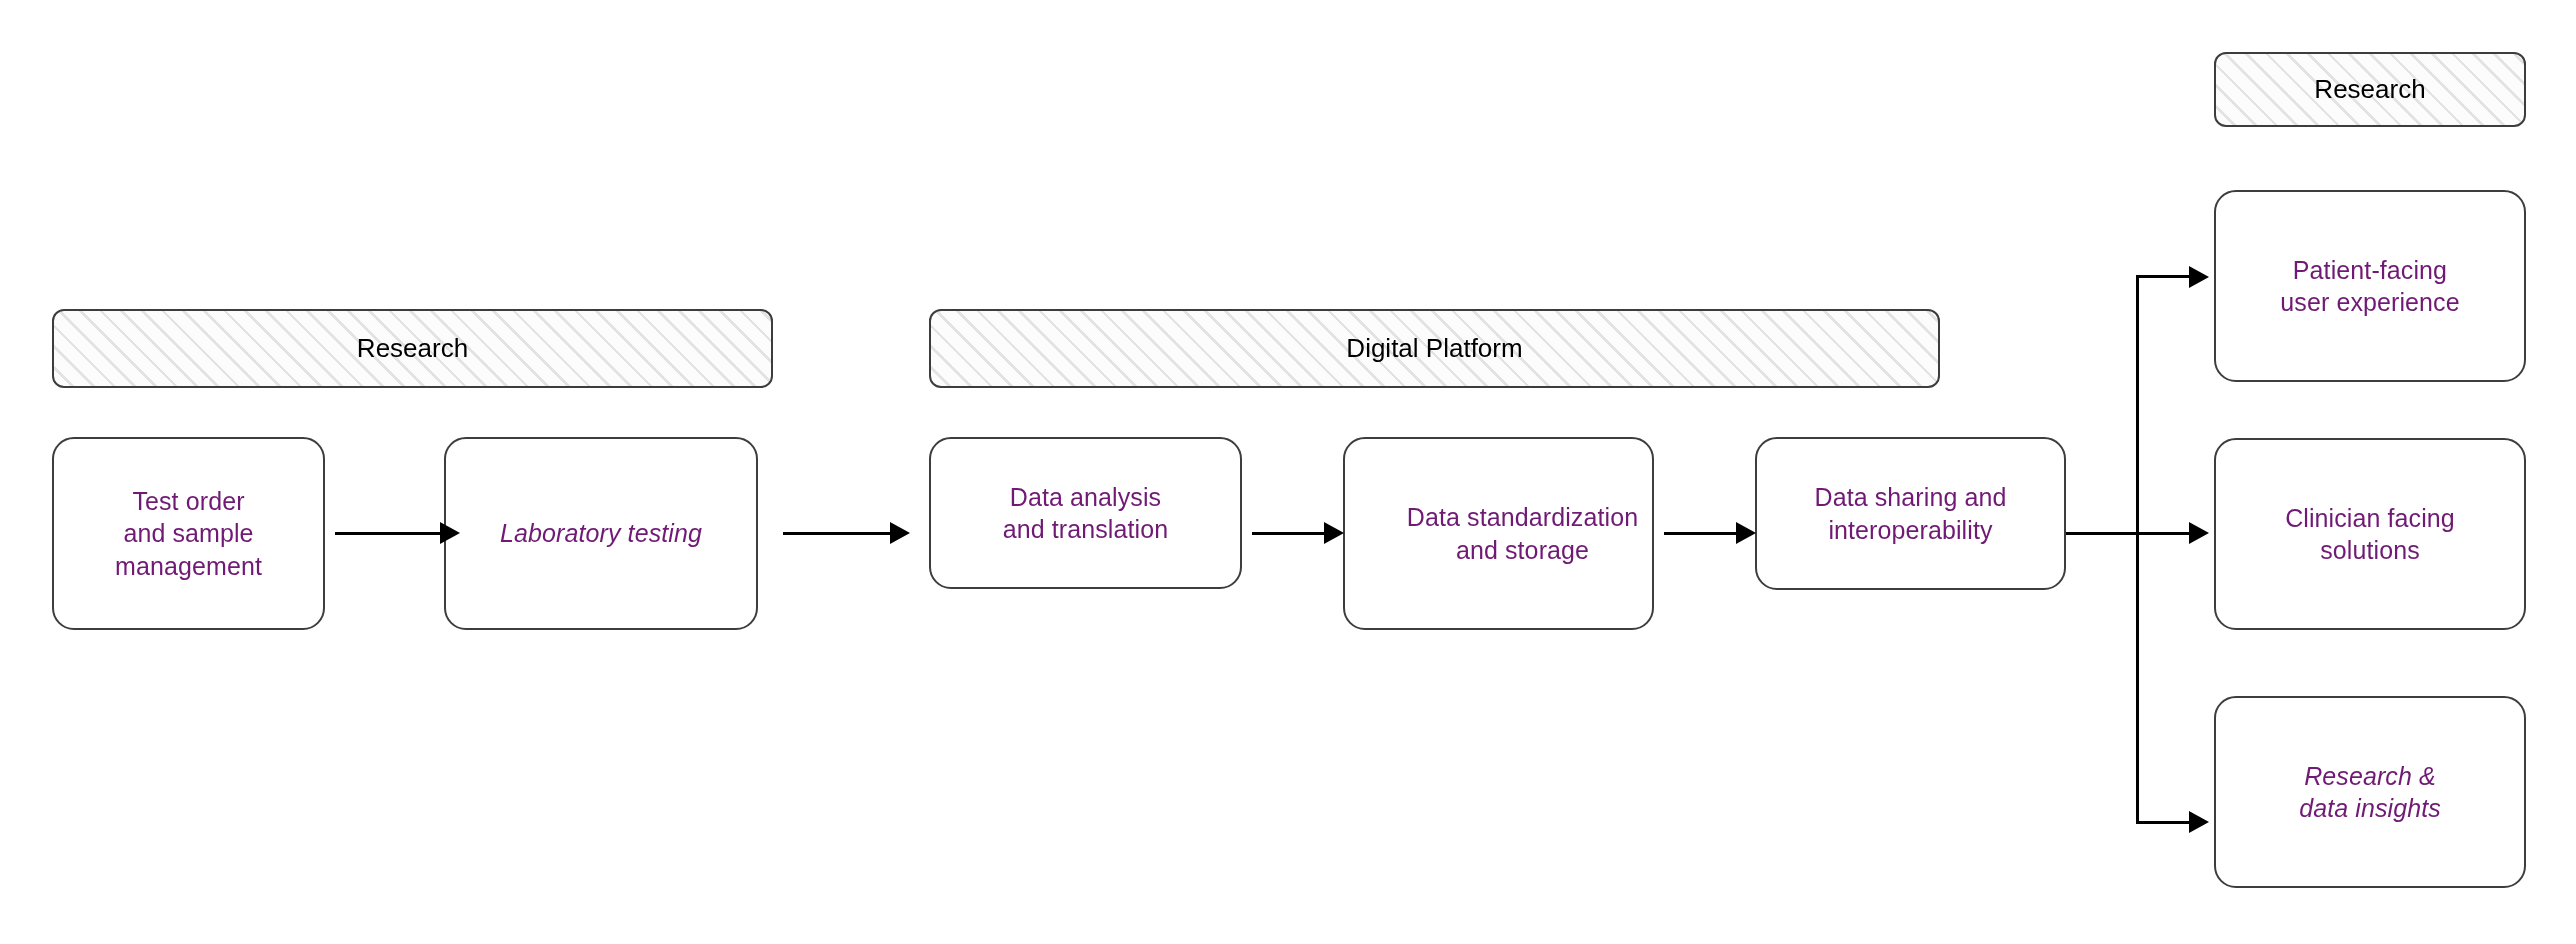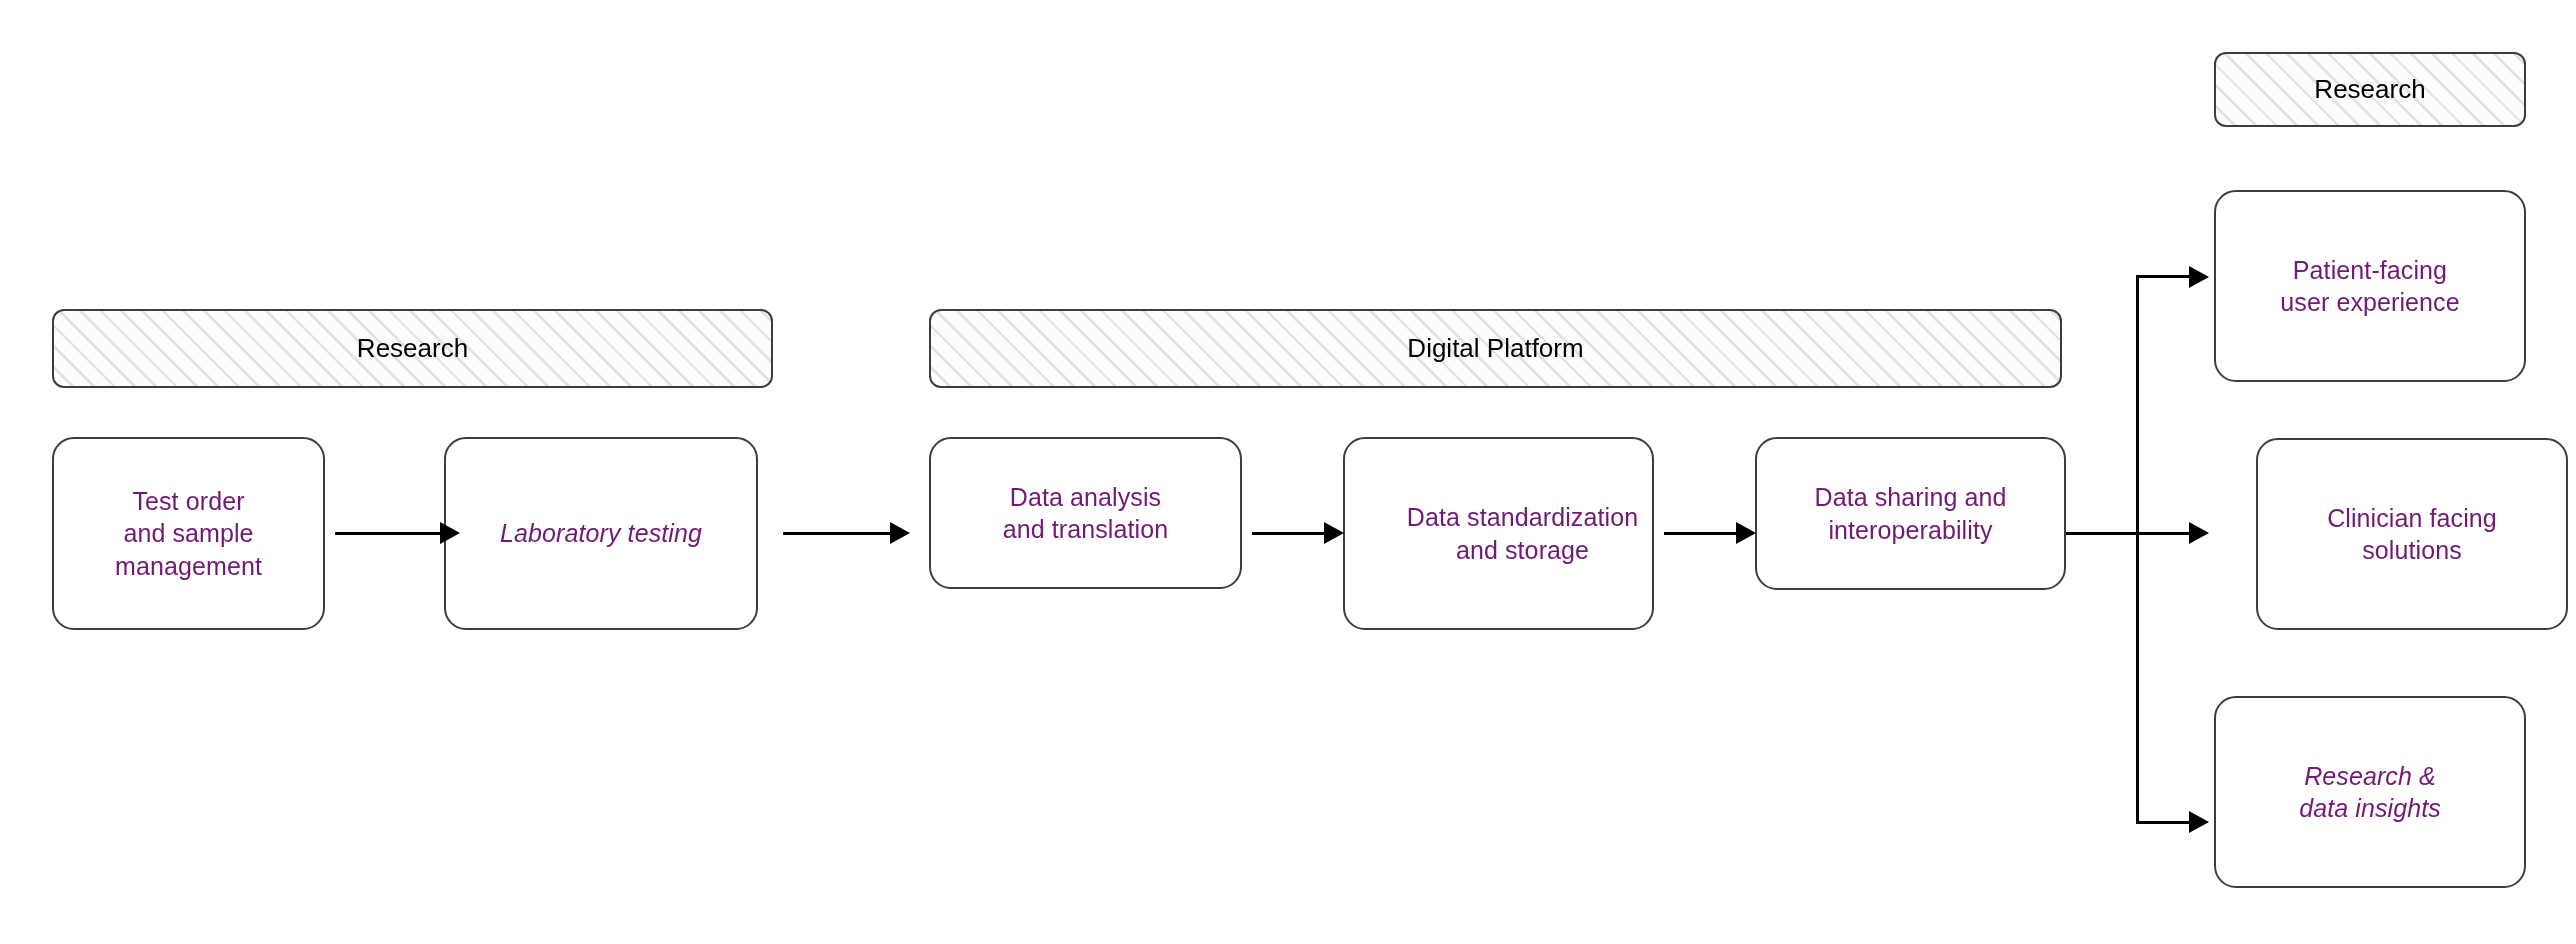--- a/index.html
+++ b/index.html
@@ -84,21 +84,21 @@
 </style>
 </head>
 <body>
 
 <div id="canvas">
 
   <div class="band fs-band" style="left:52px; top:309px; width:721px; height:79px;">
     <span class="label">Research</span>
   </div>
 
-  <div class="band fs-band" style="left:929px; top:309px; width:1133px; height:79px;">
+  <div class="band fs-band" style="left:929px; top:309px; width:1011px; height:79px;">
     <span class="label">Digital Platform</span>
   </div>
 
   <div class="band fs-band" style="left:2214px; top:52px; width:312px; height:75px;">
     <span class="label">Research</span>
   </div>
 
   <div class="node fs-process" style="left:52px; top:437px; width:273px; height:193px;">
     <span class="label">Test order
 and sample
@@ -122,21 +122,21 @@
   <div class="node fs-process" style="left:1755px; top:437px; width:311px; height:153px;">
     <span class="label">Data sharing and
 interoperability</span>
   </div>
 
   <div class="node fs-process" style="left:2214px; top:190px; width:312px; height:192px;">
     <span class="label">Patient-facing
 user experience</span>
   </div>
 
-  <div class="node fs-process" style="left:2214px; top:438px; width:312px; height:192px;margin-left:42px;">
+  <div class="node fs-process" style="left:2214px; top:438px; width:312px; height:192px;">
     <span class="label">Clinician facing
 solutions</span>
   </div>
 
   <div class="node fs-process" style="left:2214px; top:696px; width:312px; height:192px;font-style:italic;">
     <span class="label">Research &amp;
 data insights</span>
   </div>
 
   <div>

